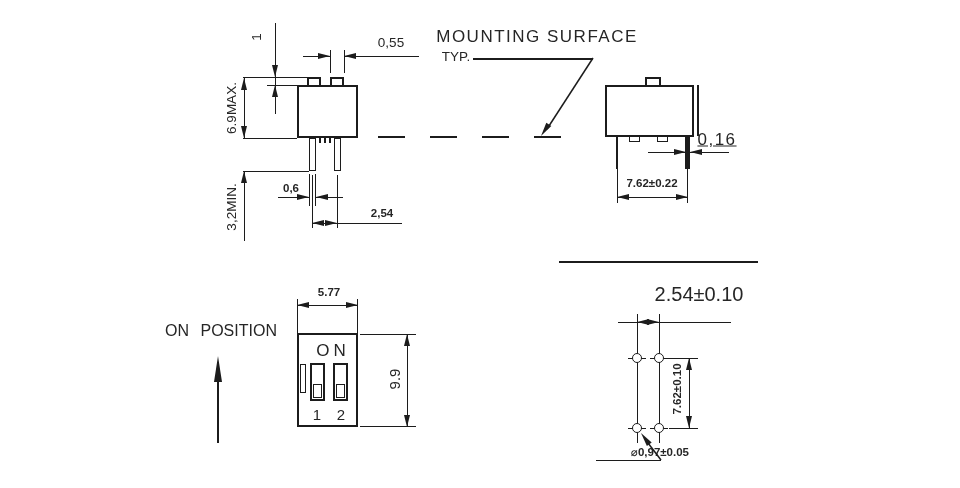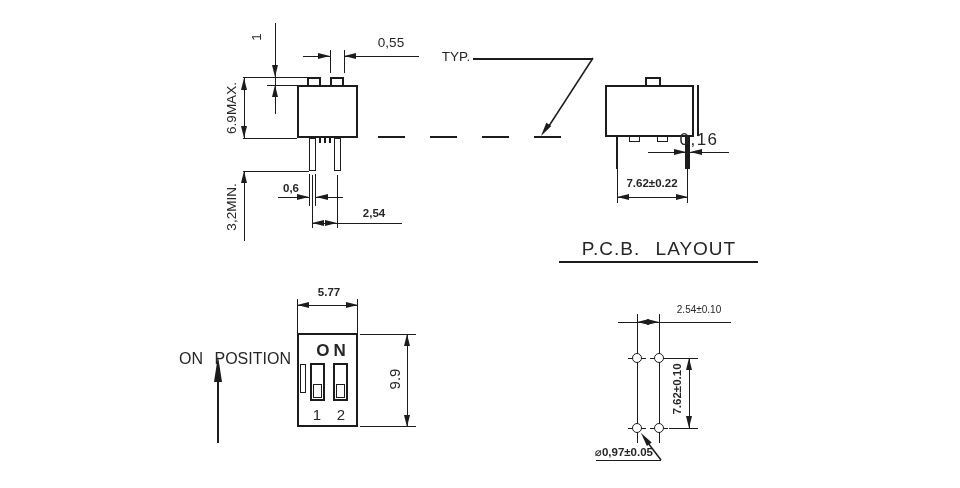--- a/index.html
+++ b/index.html
@@ -15,21 +15,21 @@
   .thin-obj { position:absolute; border:1.5px solid var(--ln); background:#fff; }
   .fill { position:absolute; background:var(--ln); }
   .txt { position:absolute; transform:translate(-50%,-50%); white-space:nowrap;
          font-size:14px; line-height:1; }
   .rot { transform:translate(-50%,-50%) rotate(-90deg); }
   .big { font-size:17px; letter-spacing:1.5px; }
   .title { font-size:19px; letter-spacing:1px; word-spacing:9px; }
   .dimtxt { font-size:13.5px; }
   .bold-dim { font-size:11.5px; font-weight:700; letter-spacing:0; }
   .ws { word-spacing:7px; font-size:16px; }
-  .sp { letter-spacing:4px; font-size:17px;font-weight:bold; }
+  .sp { letter-spacing:4px; font-size:17px; }
   .ar { position:absolute; width:0; height:0; }
   .ar-r { border-top:3.5px solid transparent; border-bottom:3.5px solid transparent; border-left:12px solid var(--ln); }
   .ar-l { border-top:3.5px solid transparent; border-bottom:3.5px solid transparent; border-right:12px solid var(--ln); }
   .ar-u { border-left:3.5px solid transparent; border-right:3.5px solid transparent; border-bottom:12px solid var(--ln); }
   .ar-d { border-left:3.5px solid transparent; border-right:3.5px solid transparent; border-top:12px solid var(--ln); }
   .hole { position:absolute; width:10px; height:10px; border:1.5px solid var(--ln);
           border-radius:50%; background:#fff; }
   .dash { position:absolute; height:2px;
           background:repeating-linear-gradient(90deg,var(--ln) 0 27px,transparent 27px 52px); }
   svg.overlay { position:absolute; left:0; top:0; color:var(--ln); }
@@ -81,77 +81,77 @@
   <div class="ar ar-r" style="left:297px;top:193.5px;"></div>
   <div class="ln" style="left:316px;top:197px;width:27px;height:1px;"></div>
   <div class="ar ar-l" style="left:316px;top:193.5px;"></div>
   <div class="txt bold-dim" style="left:291px;top:189px;">0,6</div>
 
   <div class="ln" style="left:312px;top:175px;width:1px;height:53px;"></div>
   <div class="ln" style="left:337px;top:175px;width:1px;height:53px;"></div>
   <div class="ln" style="left:312px;top:223px;width:90px;height:1px;"></div>
   <div class="ar ar-l" style="left:312px;top:219.5px;"></div>
   <div class="ar ar-r" style="left:325px;top:219.5px;"></div>
-  <div class="txt bold-dim" style="left:374px;top:214px;">2,54</div>
+  <div class="txt bold-dim" style="left:382px;top:214px;">2,54</div>
 
+  <div class="txt big" style="left:537px;top:36px;">MOUNTING SURFACE</div>
   <div class="ln" style="left:473px;top:58px;width:120px;height:1.5px;"></div>
 
   <div class="dash" style="left:378px;top:136px;width:202px;"></div>
 
   <div class="obj" style="left:605px;top:85px;width:89px;height:52px;"></div>
   <div class="ln" style="left:697px;top:85px;width:2px;height:51px;"></div>
   <div class="obj" style="left:645px;top:77px;width:16px;height:10px;"></div>
   <div class="thin-obj" style="left:629px;top:136px;width:11px;height:6px;"></div>
   <div class="thin-obj" style="left:657px;top:136px;width:11px;height:6px;"></div>
   <div class="fill" style="left:616px;top:136px;width:2px;height:33px;"></div>
   <div class="fill" style="left:685px;top:136px;width:5px;height:33px;"></div>
 
   <div class="ln" style="left:648px;top:152px;width:38px;height:1px;"></div>
   <div class="ar ar-r" style="left:674px;top:148.5px;"></div>
   <div class="ln" style="left:690px;top:152px;width:39px;height:1px;"></div>
   <div class="ar ar-l" style="left:690px;top:148.5px;"></div>
-  <div class="txt big" style="left:699px;top:139px;">0,16</div>
+  <div class="txt big" style="left:717px;top:139px;text-decoration:underline;">0,16</div>
 
   <div class="ln" style="left:617px;top:169px;width:1px;height:34px;"></div>
   <div class="ln" style="left:687px;top:169px;width:1px;height:34px;"></div>
   <div class="ln" style="left:617px;top:197px;width:71px;height:1px;"></div>
   <div class="ar ar-l" style="left:617px;top:193.5px;"></div>
   <div class="ar ar-r" style="left:676px;top:193.5px;"></div>
   <div class="txt bold-dim" style="left:652px;top:184px;">7.62±0.22</div>
 
-  <div class="txt title" style="left:659px;top:248px;">P.C.B. LAYOUT</div>
   <div class="ln" style="left:559px;top:261px;width:199px;height:1.5px;"></div>
 
   <div class="ln" style="left:637px;top:314px;width:1px;height:129px;"></div>
   <div class="ln" style="left:659px;top:314px;width:1px;height:129px;"></div>
   <div class="ln" style="left:618px;top:322px;width:113px;height:1px;"></div>
   <div class="ar ar-l" style="left:637px;top:318.5px;"></div>
   <div class="ar ar-r" style="left:647px;top:318.5px;"></div>
-  <div class="txt dimtxt" style="left:699px;top:310px;font-size:10px;">2.54±0.10</div>
+  <div class="txt dimtxt" style="left:699px;top:294px;font-size:20px;">2.54±0.10</div>
 
   <div class="ln" style="left:628px;top:358px;width:18px;height:1px;"></div>
   <div class="ln" style="left:650px;top:358px;width:18px;height:1px;"></div>
   <div class="ln" style="left:628px;top:428px;width:18px;height:1px;"></div>
   <div class="ln" style="left:650px;top:428px;width:18px;height:1px;"></div>
   <div class="hole" style="left:632px;top:353px;"></div>
   <div class="hole" style="left:654px;top:353px;"></div>
   <div class="hole" style="left:632px;top:423px;"></div>
   <div class="hole" style="left:654px;top:423px;"></div>
 
   <div class="ln" style="left:666px;top:358px;width:32px;height:1px;"></div>
   <div class="ln" style="left:669px;top:428px;width:29px;height:1px;"></div>
   <div class="ln" style="left:689px;top:358px;width:1px;height:70px;"></div>
   <div class="ar ar-u" style="left:686px;top:358px;"></div>
   <div class="ar ar-d" style="left:686px;top:416px;"></div>
   <div class="txt rot bold-dim" style="left:678px;top:389px;">7.62±0.10</div>
 
   <div class="ln" style="left:596px;top:460px;width:65px;height:1px;"></div>
-  <div class="txt bold-dim" style="left:624px;top:453px;text-align:right;">⌀0,97±0.05</div>
+  <div class="txt bold-dim" style="left:660px;top:453px;text-align:right;">⌀0,97±0.05</div>
 
-  <div class="txt ws" style="left:235px;top:331px;margin-top:28px;">ON POSITION</div>
+  <div class="txt ws" style="left:221px;top:331px;">ON POSITION</div>
   <div class="fill" style="left:217px;top:362px;width:2px;height:81px;"></div>
   <div class="ar" style="left:214px;top:356px;border-left:4px solid transparent;border-right:4px solid transparent;border-bottom:26px solid var(--ln);"></div>
 
   <div class="obj" style="left:297px;top:333px;width:61px;height:94px;border-width:2.5px;"></div>
   <div class="txt sp" style="left:333px;top:350px;">ON</div>
   <div class="thin-obj" style="left:300px;top:364px;width:6px;height:29px;"></div>
 
   <div class="obj" style="left:310px;top:363px;width:15px;height:38px;">
     <div class="thin-obj" style="left:0.5px;top:19px;width:9px;height:14px;"></div>
   </div>

